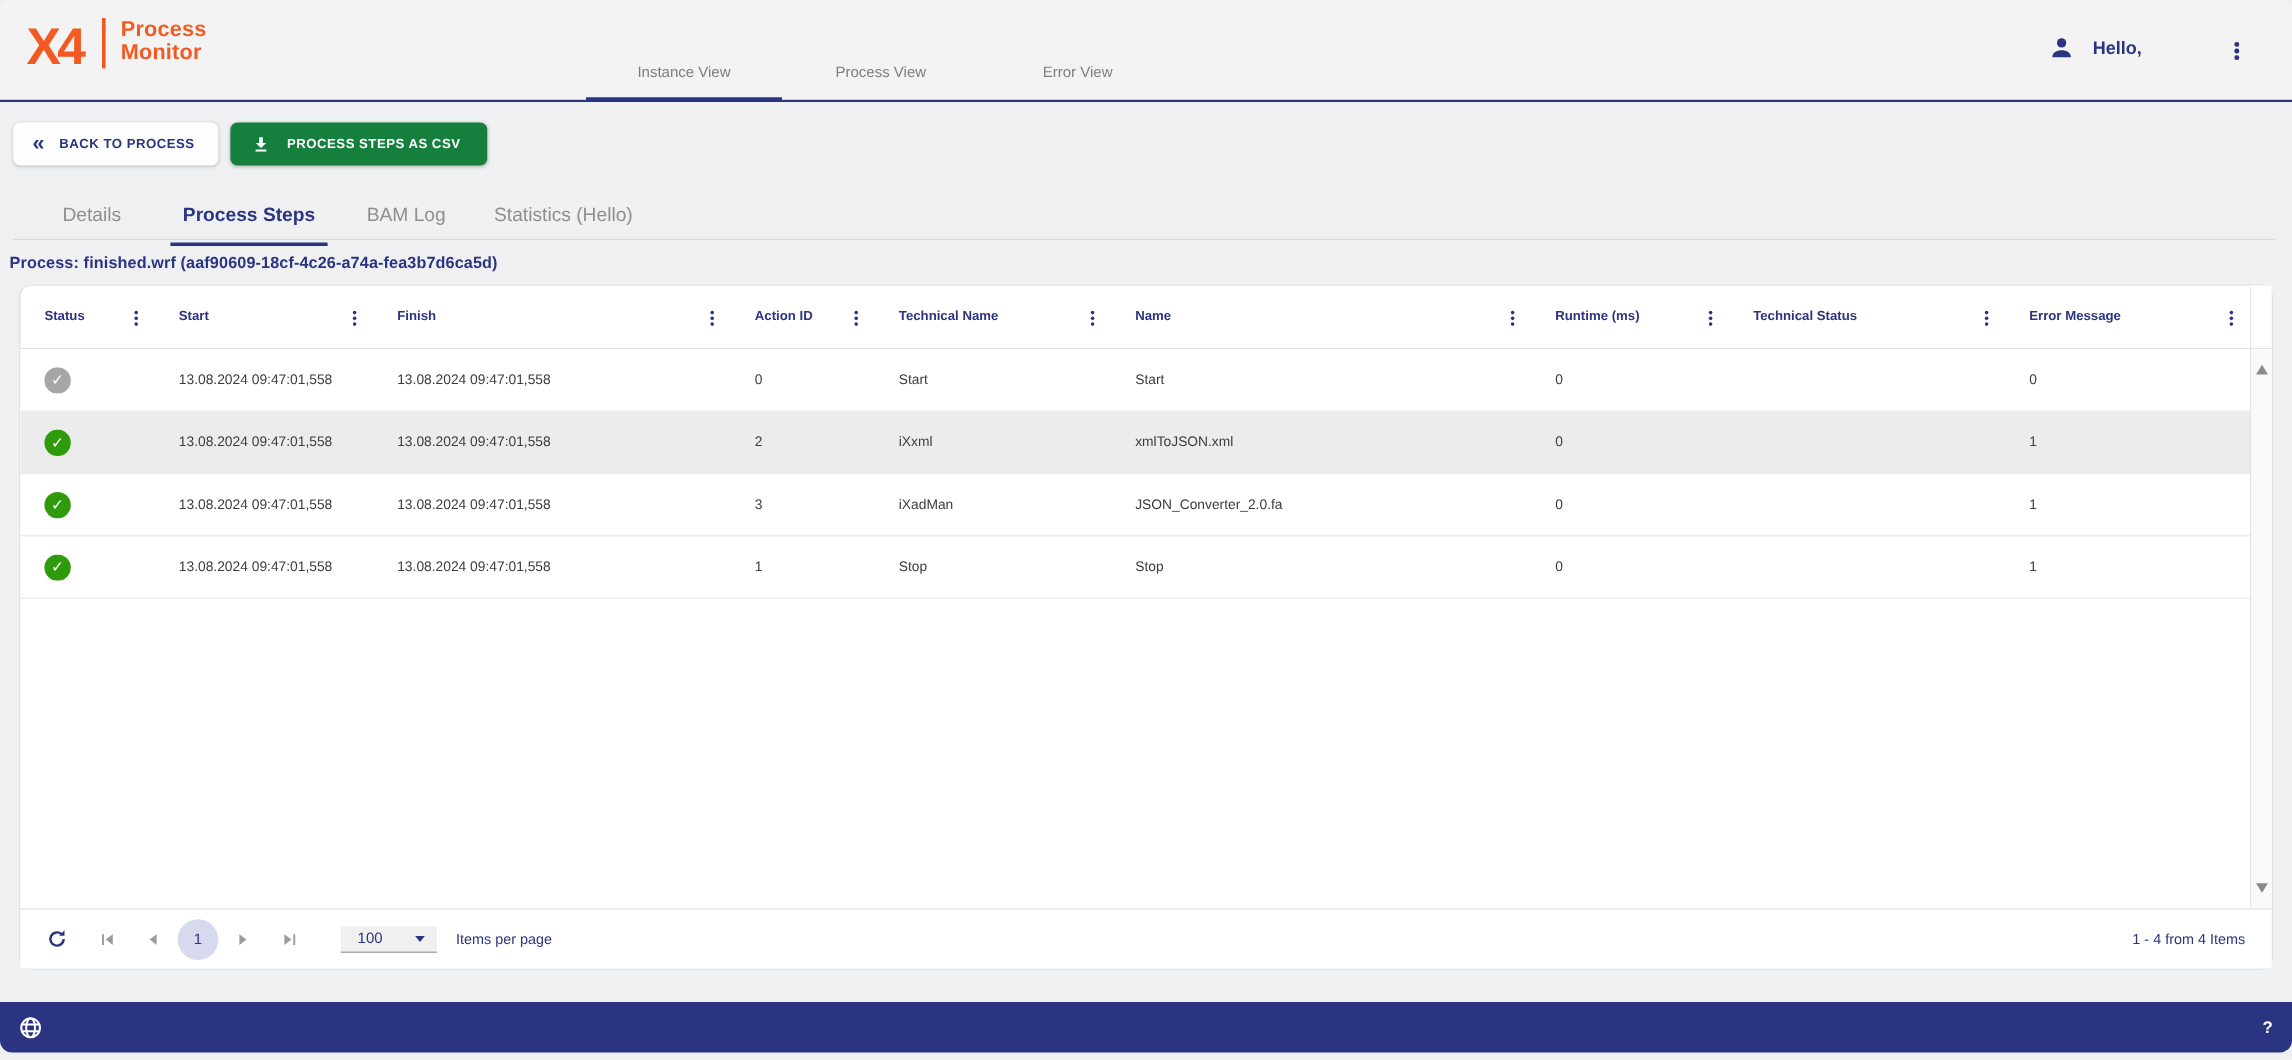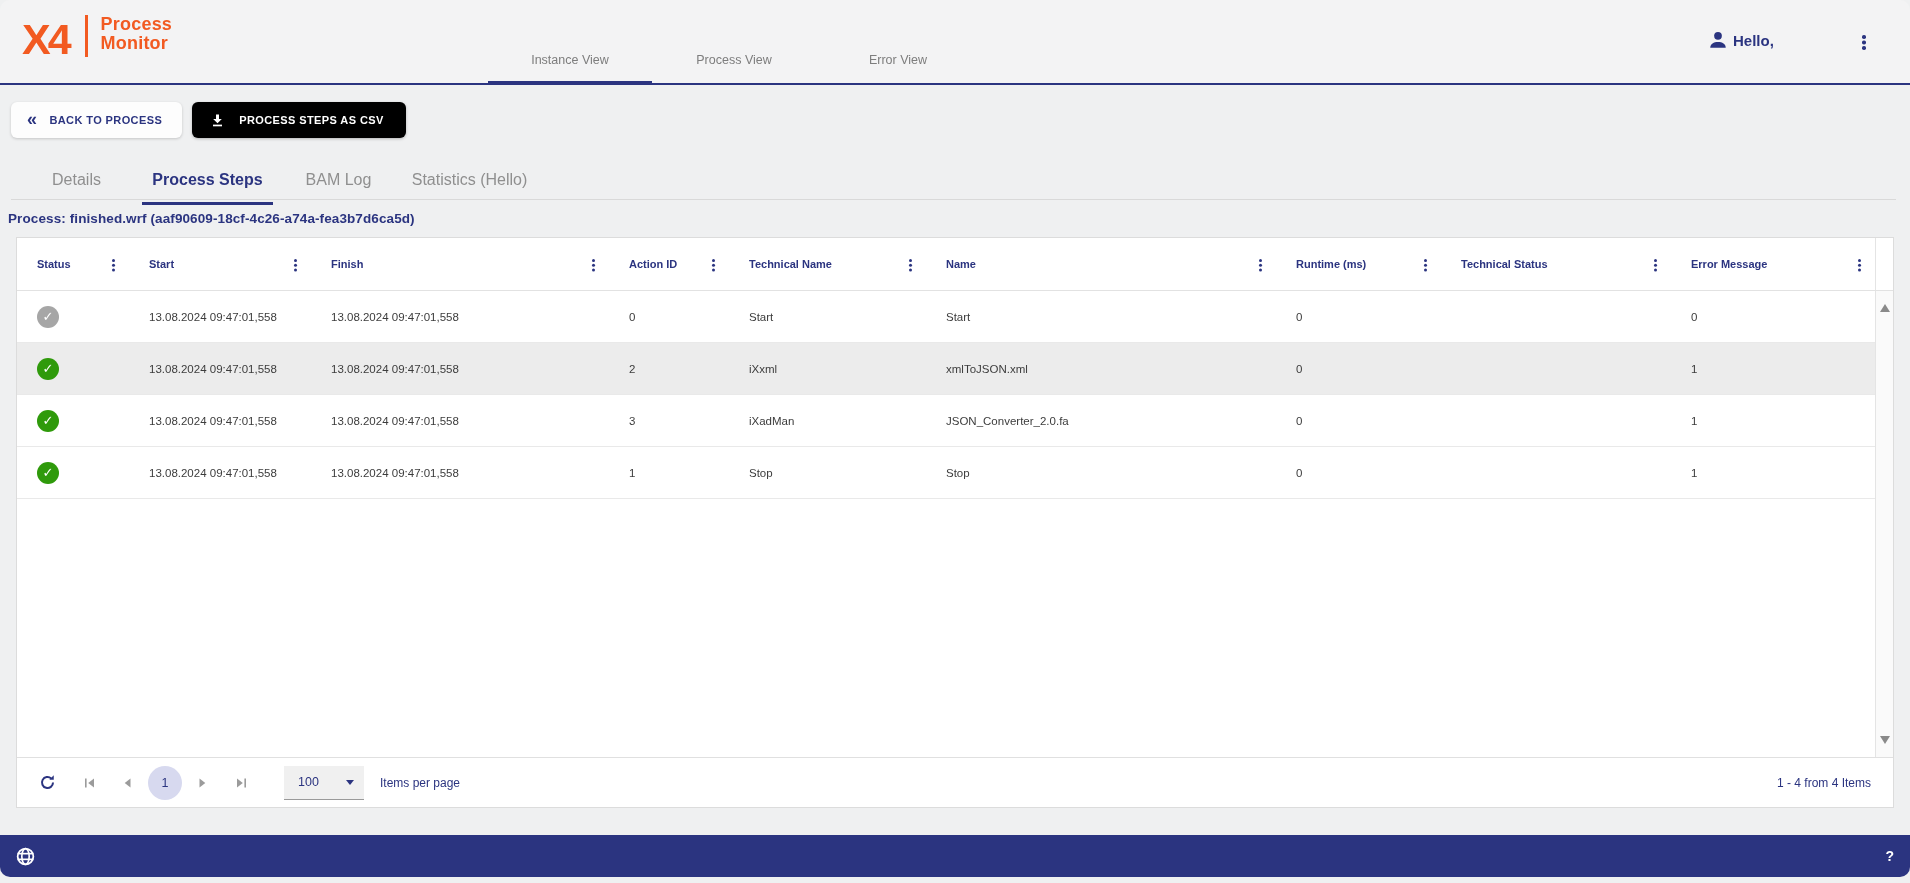--- a/index.html
+++ b/index.html
@@ -17,54 +17,54 @@
   .logo-wrap { position:absolute; left:22px; top:15px; display:flex; }
   .logo-x4 { color:#f25a21; font-size:43px; font-weight:bold; letter-spacing:-3px; line-height:48px; }
   .logo-divider { width:3px; height:42px; background:#f25a21; margin:0 13px 0 16px; }
   .logo-product { color:#f25a21; font-weight:bold; font-size:18px; line-height:19px; letter-spacing:0.2px; }
 
   .nav-tabs { position:absolute; left:488px; top:0; height:85px; display:flex; }
   .nav-tab { width:164px; display:flex; align-items:flex-end; justify-content:center;
     padding-bottom:18px; color:#7d7d7d; font-size:12.5px; cursor:pointer; }
   .nav-tab.active { box-shadow: inset 0 -4px 0 #2b3480; }
 
-  .greeting { position:absolute; left:1708px; top:30px; display:flex; align-items:center; gap:5px;
+  .greeting { position:absolute; left:1708px; top:30px; display:flex; align-items:center; gap:16px;
     font-size:15px; font-weight:bold; color:#2b3480; }
   .header-kebab { position:absolute; left:1862px; top:33px; }
 
   
   .dots { display:inline-block; width:4px; height:19px; position:relative; }
   .dots::before { content:""; position:absolute; left:0; top:2px; width:3.5px; height:3.5px;
     border-radius:50%; background:#2b3480; box-shadow:0 5.5px 0 #2b3480, 0 11px 0 #2b3480; }
   .dots.small { height:15px; }
   .dots.small::before { width:3px; height:3px; box-shadow:0 4.8px 0 #2b3480, 0 9.6px 0 #2b3480; }
 
   
   .toolbar { position:absolute; top:102px; left:11px; display:flex; gap:10px; }
   .btn { height:36px; border:none; border-radius:6px; display:flex; align-items:center;
     font-family:inherit; font-weight:bold; font-size:11px; letter-spacing:0.4px; cursor:pointer; }
   .btn-back { background:#fdfdfd; color:#2b3480; padding:0 20px 0 16px; gap:12px;
     box-shadow:0 1px 3px rgba(0,0,0,0.18); }
   .btn-back .chev { font-size:18px; font-weight:bold; line-height:10px; margin-top:-3px; }
-  .btn-csv { background:#000000; color:#fff; padding:0 22px 0 18px; gap:14px;
+  .btn-csv { background:#15803d; color:#fff; padding:0 22px 0 18px; gap:14px;
     box-shadow:0 1px 3px rgba(0,0,0,0.25); }
 
   
   .subtabs { position:absolute; top:160px; left:11px; display:flex; }
   .subtab { width:131px; text-align:center; padding:11px 0 16px; font-size:16px;
     color:#8f8f8f; cursor:pointer; }
   .subtab.active { color:#2b3480; font-weight:bold; box-shadow: inset 0 -3px 0 #2b3480; }
   .subtabs-line { position:absolute; top:199px; left:11px; width:1885px; height:1px; background:#d9d9d9; }
 
   .process-title { position:absolute; top:211px; left:8px; font-size:13.5px;
     font-weight:bold; color:#2b3480; letter-spacing:0.1px; }
 
   
   .grid-card { position:absolute; top:237px; left:16px; width:1878px; height:571px;
-    background:#fff; border:1px solid #dcdcdc; border-radius:0; }
+    background:#fff; border:1px solid #dcdcdc; border-radius:10px; }
 
   .grid-cols { display:grid; grid-template-columns:112px 182px 298px 120px 197px 350px 165px 230px 204px; }
 
   .grid-header { display:flex; height:53px; border-bottom:1px solid #e2e2e2; }
   .gh-grid { width:1858px; height:100%; align-items:center; }
   .gh-cell { display:flex; align-items:center; justify-content:space-between;
     padding:0 13px 0 20px; font-size:11px; font-weight:bold; color:#2b3480; height:100%; cursor:pointer; }
   .gh-stub { width:18px; height:100%; border-left:1px solid #e4e4e4; background:#fff; }
 
   .grid-body { position:relative; height:466px; background:#fff; overflow:hidden; }
@@ -86,21 +86,21 @@
   .tri-down { bottom:13px; border-top:8px solid #8a8a8a; }
 
   
   .grid-pager { position:absolute; bottom:0; left:0; width:1876px; height:50px;
     border-top:1px solid #e0e0e0; background:#fff; display:flex; align-items:center; padding:0 22px; }
   .pg-icon { width:38px; display:flex; justify-content:center; align-items:center; cursor:pointer; }
   .pg-refresh { margin-right:14px; cursor:pointer; display:flex; align-items:center; }
   .page-circle { width:34px; height:34px; border-radius:50%; background:#d7d9ef;
     display:flex; align-items:center; justify-content:center; margin:0 2px;
     font-size:12.5px; color:#2b3480; cursor:pointer; }
-  .page-size { margin-left:24px; width:80px; height:34px; background:#f0f0f0;
+  .page-size { margin-left:24px; width:80px; height:22px; background:#f0f0f0;
     border-bottom:1px solid #9a9a9a; display:flex; align-items:center;
     justify-content:space-between; padding:0 10px 0 14px; font-size:12.5px; color:#2b3480; cursor:pointer; }
   .caret-down { width:0; height:0; border-left:4.5px solid transparent;
     border-right:4.5px solid transparent; border-top:5.5px solid #2b3480; }
   .pg-label { margin-left:16px; font-size:12px; color:#2b3480; }
   .pg-range { margin-left:auto; font-size:12px; color:#2b3480; }
 
   
   .app-footer { position:absolute; top:835px; left:0; width:1910px; height:42px;
     background:#2b3480; border-radius:0 0 10px 10px; display:flex; align-items:center;

